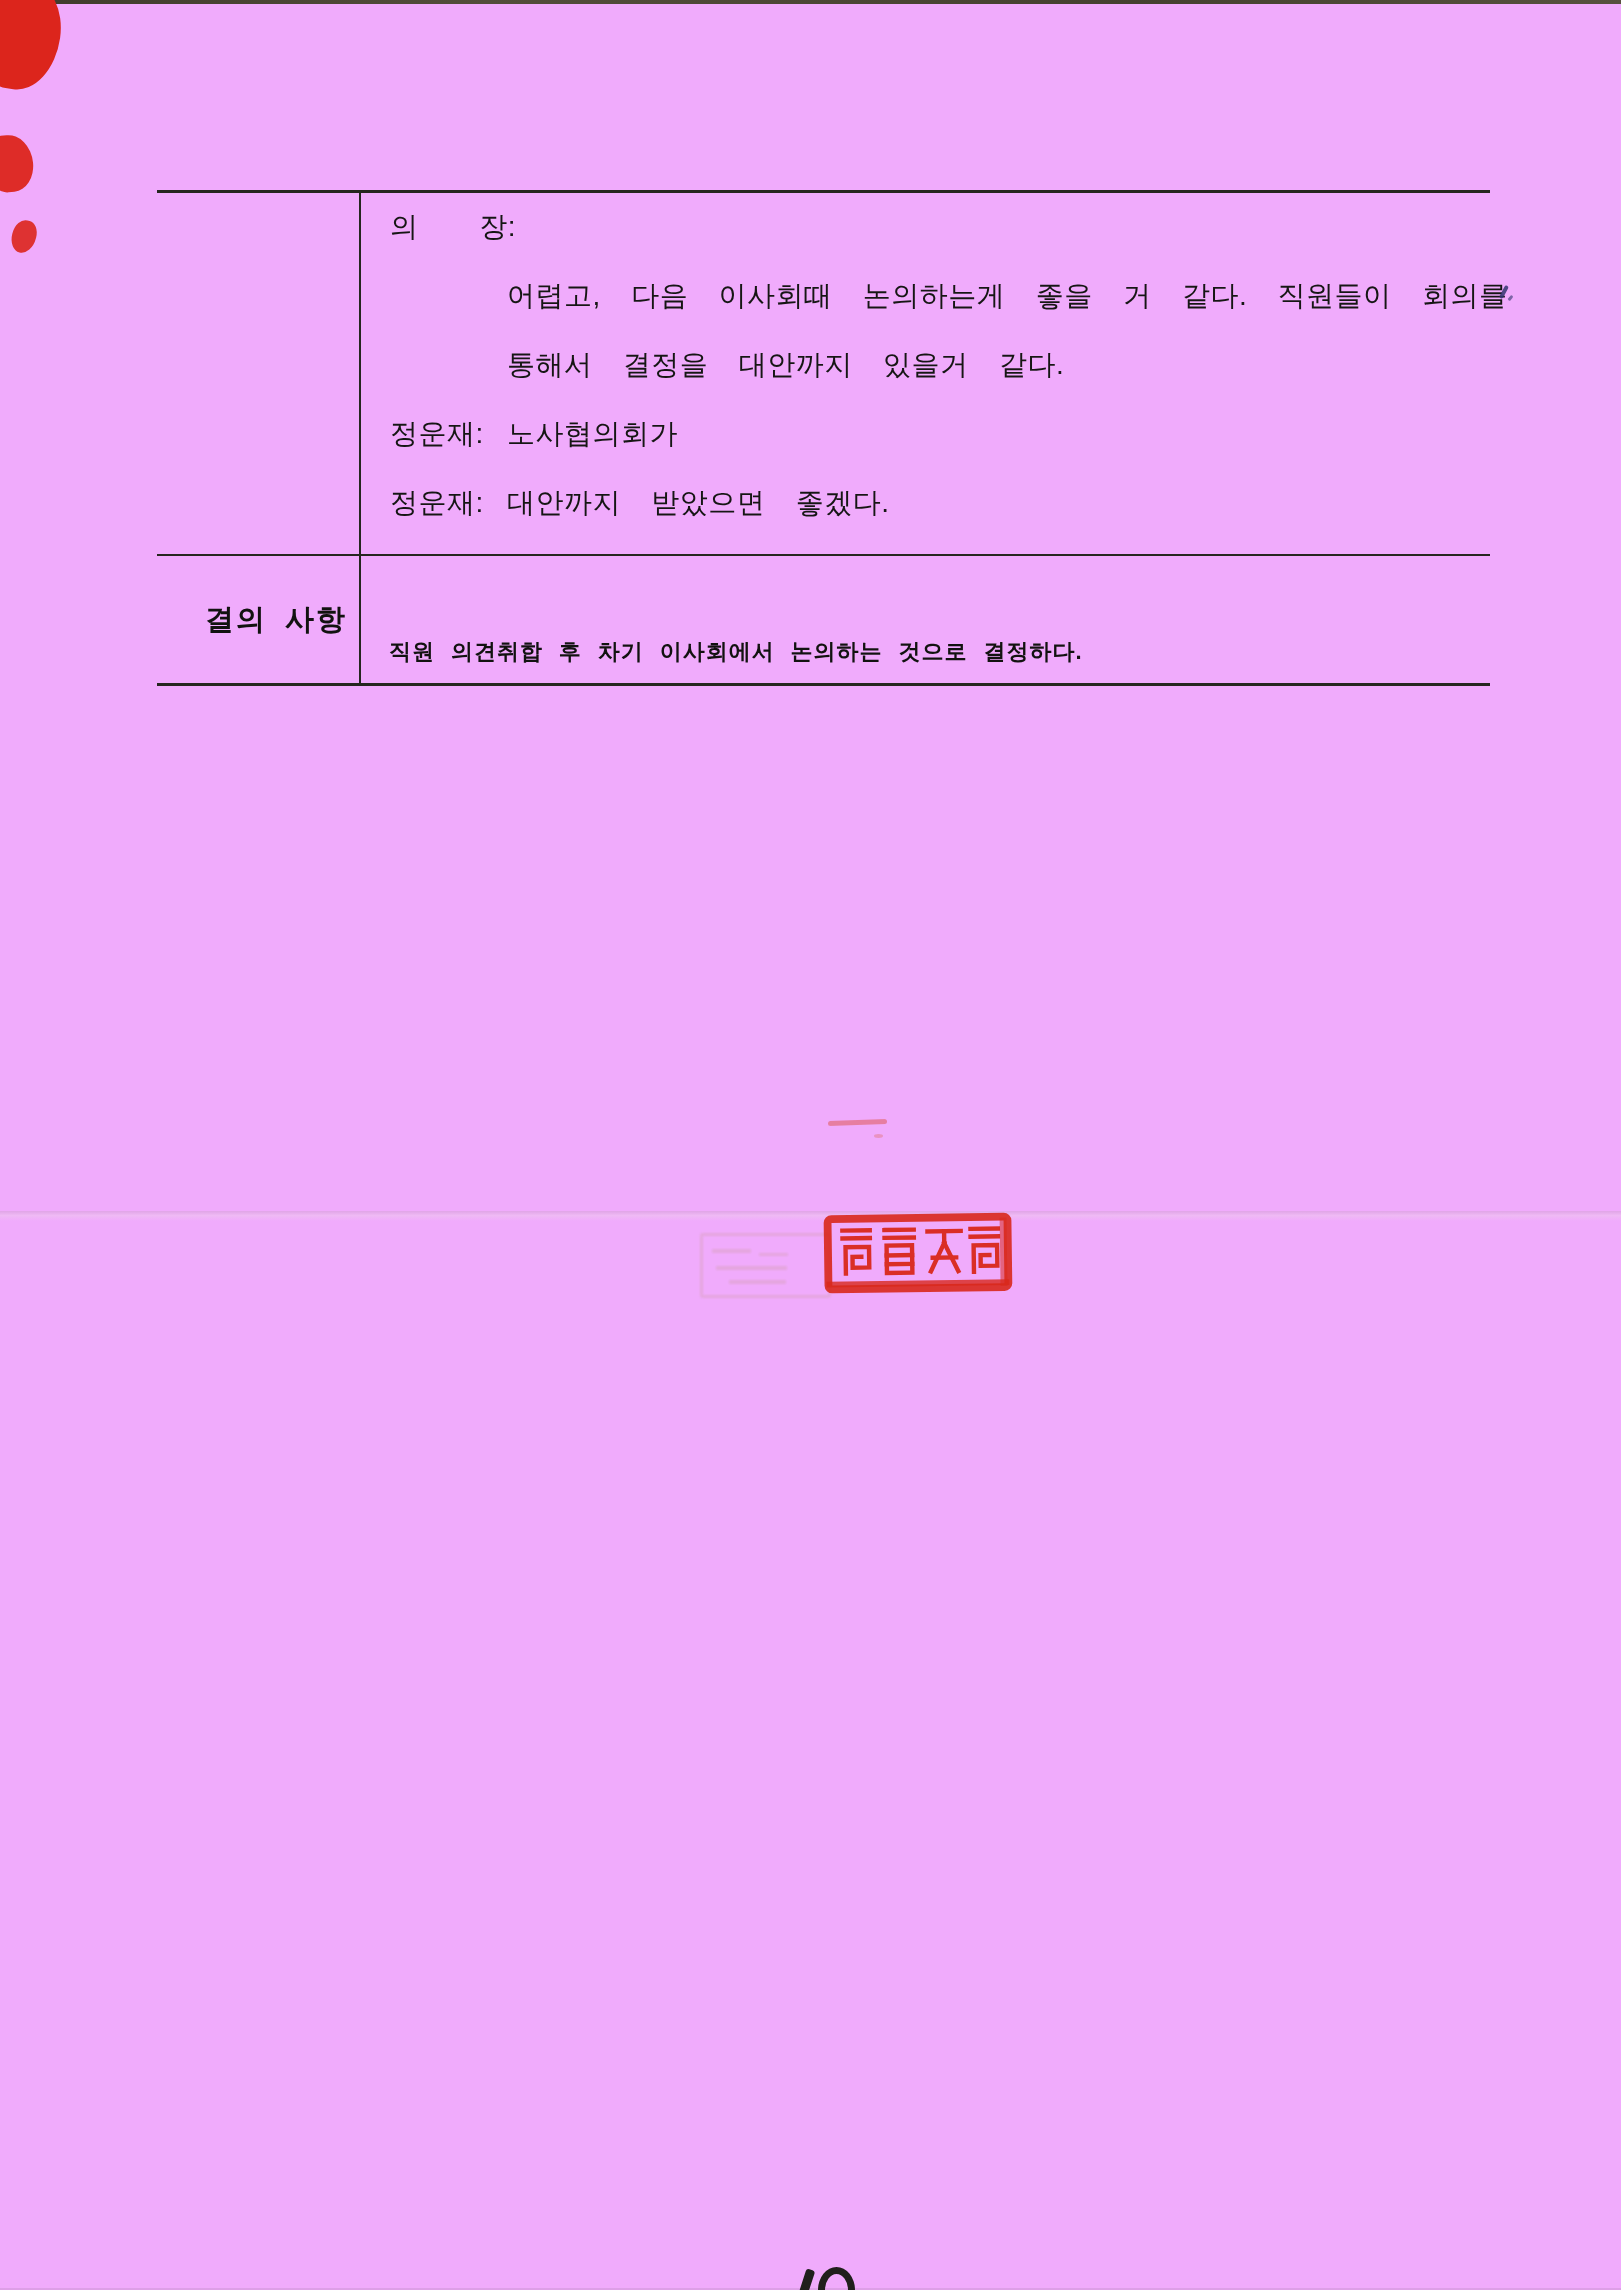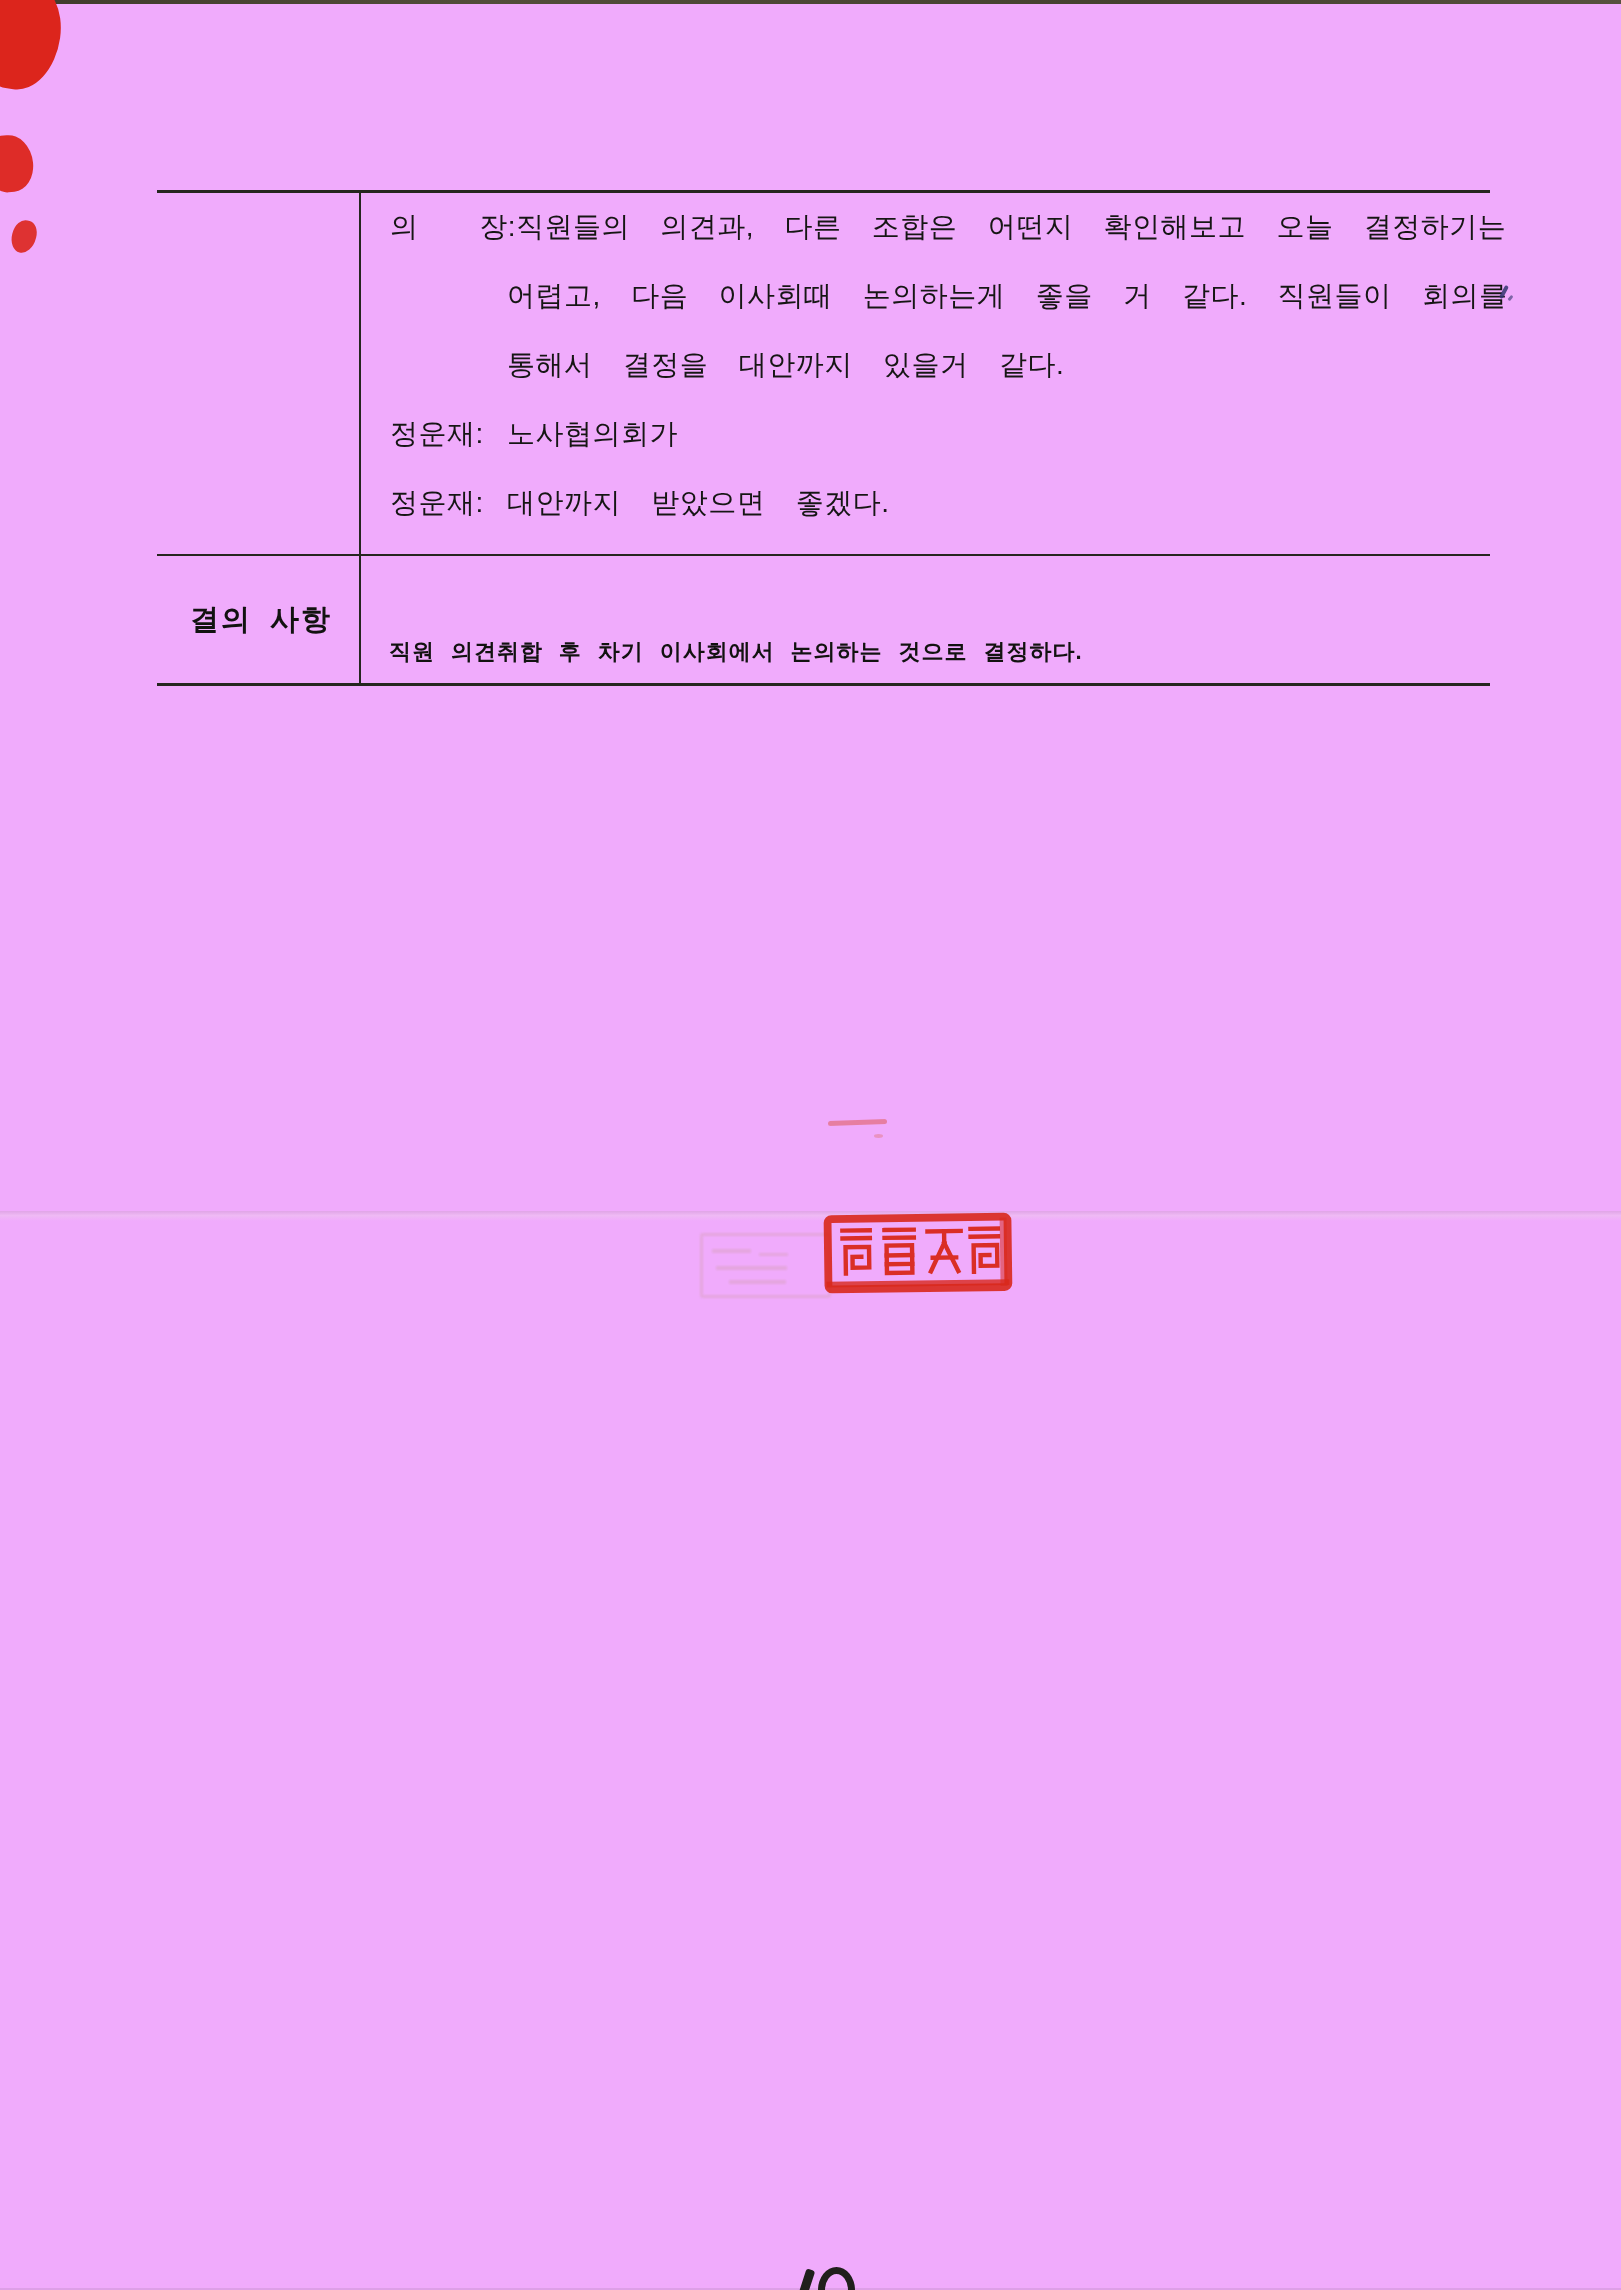--- a/index.html
+++ b/index.html
@@ -30,21 +30,21 @@
   .rule.h{height:2.9px;}
   .rule.v{width:2.9px;}
   
   .discussion{position:absolute;left:390px;top:194px;width:1103px;}
   .dline{display:flex;height:48px;align-items:center;
     font-size:28px;font-weight:500;letter-spacing:0.5px;word-spacing:6.9px;
     white-space:pre;color:#161614;margin-top:21px;}
   .dline .speaker{flex:0 0 117px;white-space:pre;}
   .dline:first-child{margin-top:8.8px;}
   
-  .res-label{position:absolute;left:159px;top:556px;width:204px;height:128px;
+  .res-label{position:absolute;left:174px;top:556px;width:204px;height:128px;
     display:flex;align-items:center;justify-content:center;
     font-size:29px;font-weight:700;letter-spacing:2px;word-spacing:7.8px;color:#121210;}
   .res-text{position:absolute;left:389px;top:588px;width:1101px;height:128px;
     display:flex;align-items:center;
     font-size:22px;font-weight:700;letter-spacing:1px;word-spacing:8.8px;color:#121210;}
   
   .crease{position:absolute;left:0;top:1211px;width:1621px;height:9.8px;
     background:linear-gradient(180deg,rgba(140,130,118,0.16),rgba(235,230,222,0.25) 45%,rgba(0,0,0,0));}
   
   .stamp-ghost{position:absolute;left:700px;top:1233px;width:131px;height:65px;
@@ -84,21 +84,20 @@
   <div class="ink-blob b3"></div>
 
   <div class="rule h" style="left:157px;top:190px;width:1333px;"></div>
   <div class="rule h" style="left:157px;top:554px;width:1333px;height:2px;"></div>
   <div class="rule h" style="left:157px;top:683px;width:1333px;"></div>
   <div class="rule v" style="left:359px;top:190px;height:496px;width:2px;"></div>
 
   <div class="discussion">
     <div class="dline">
       <span class="speaker">의    장:</span>
-      <span class="utterance">직원들의  의견과,  다른  조합은  어떤지  확인해보고  오늘  결정하기는</span>
     </div>
     <div class="dline">
       <span class="speaker"></span>
       <span class="utterance">어렵고,  다음  이사회때  논의하는게  좋을  거  같다.  직원들이  회의를</span>
     </div>
     <div class="dline">
       <span class="speaker"></span>
       <span class="utterance">통해서  결정을  대안까지  있을거  같다.</span>
     </div>
     <div class="dline">

